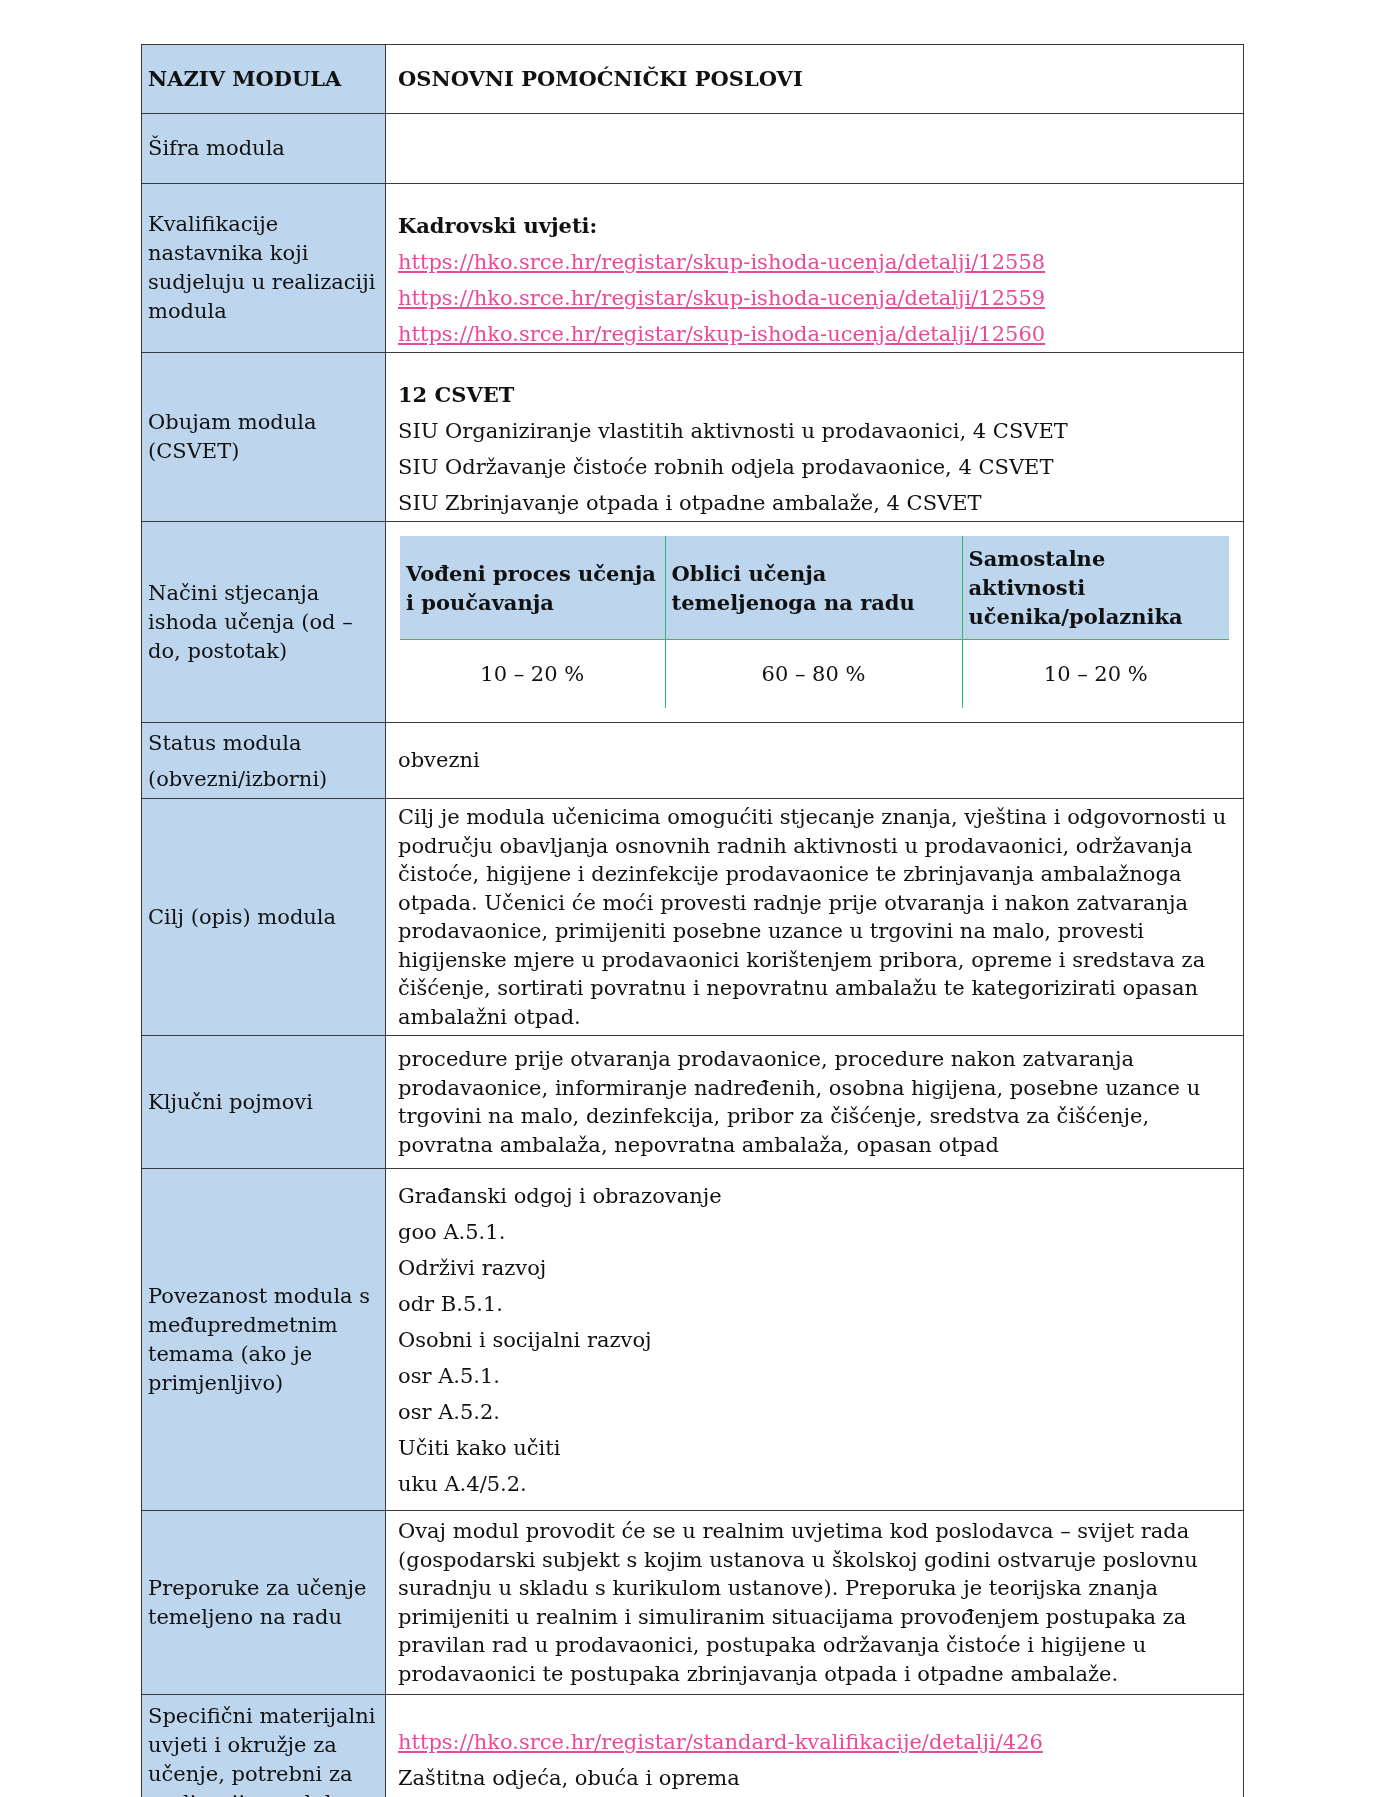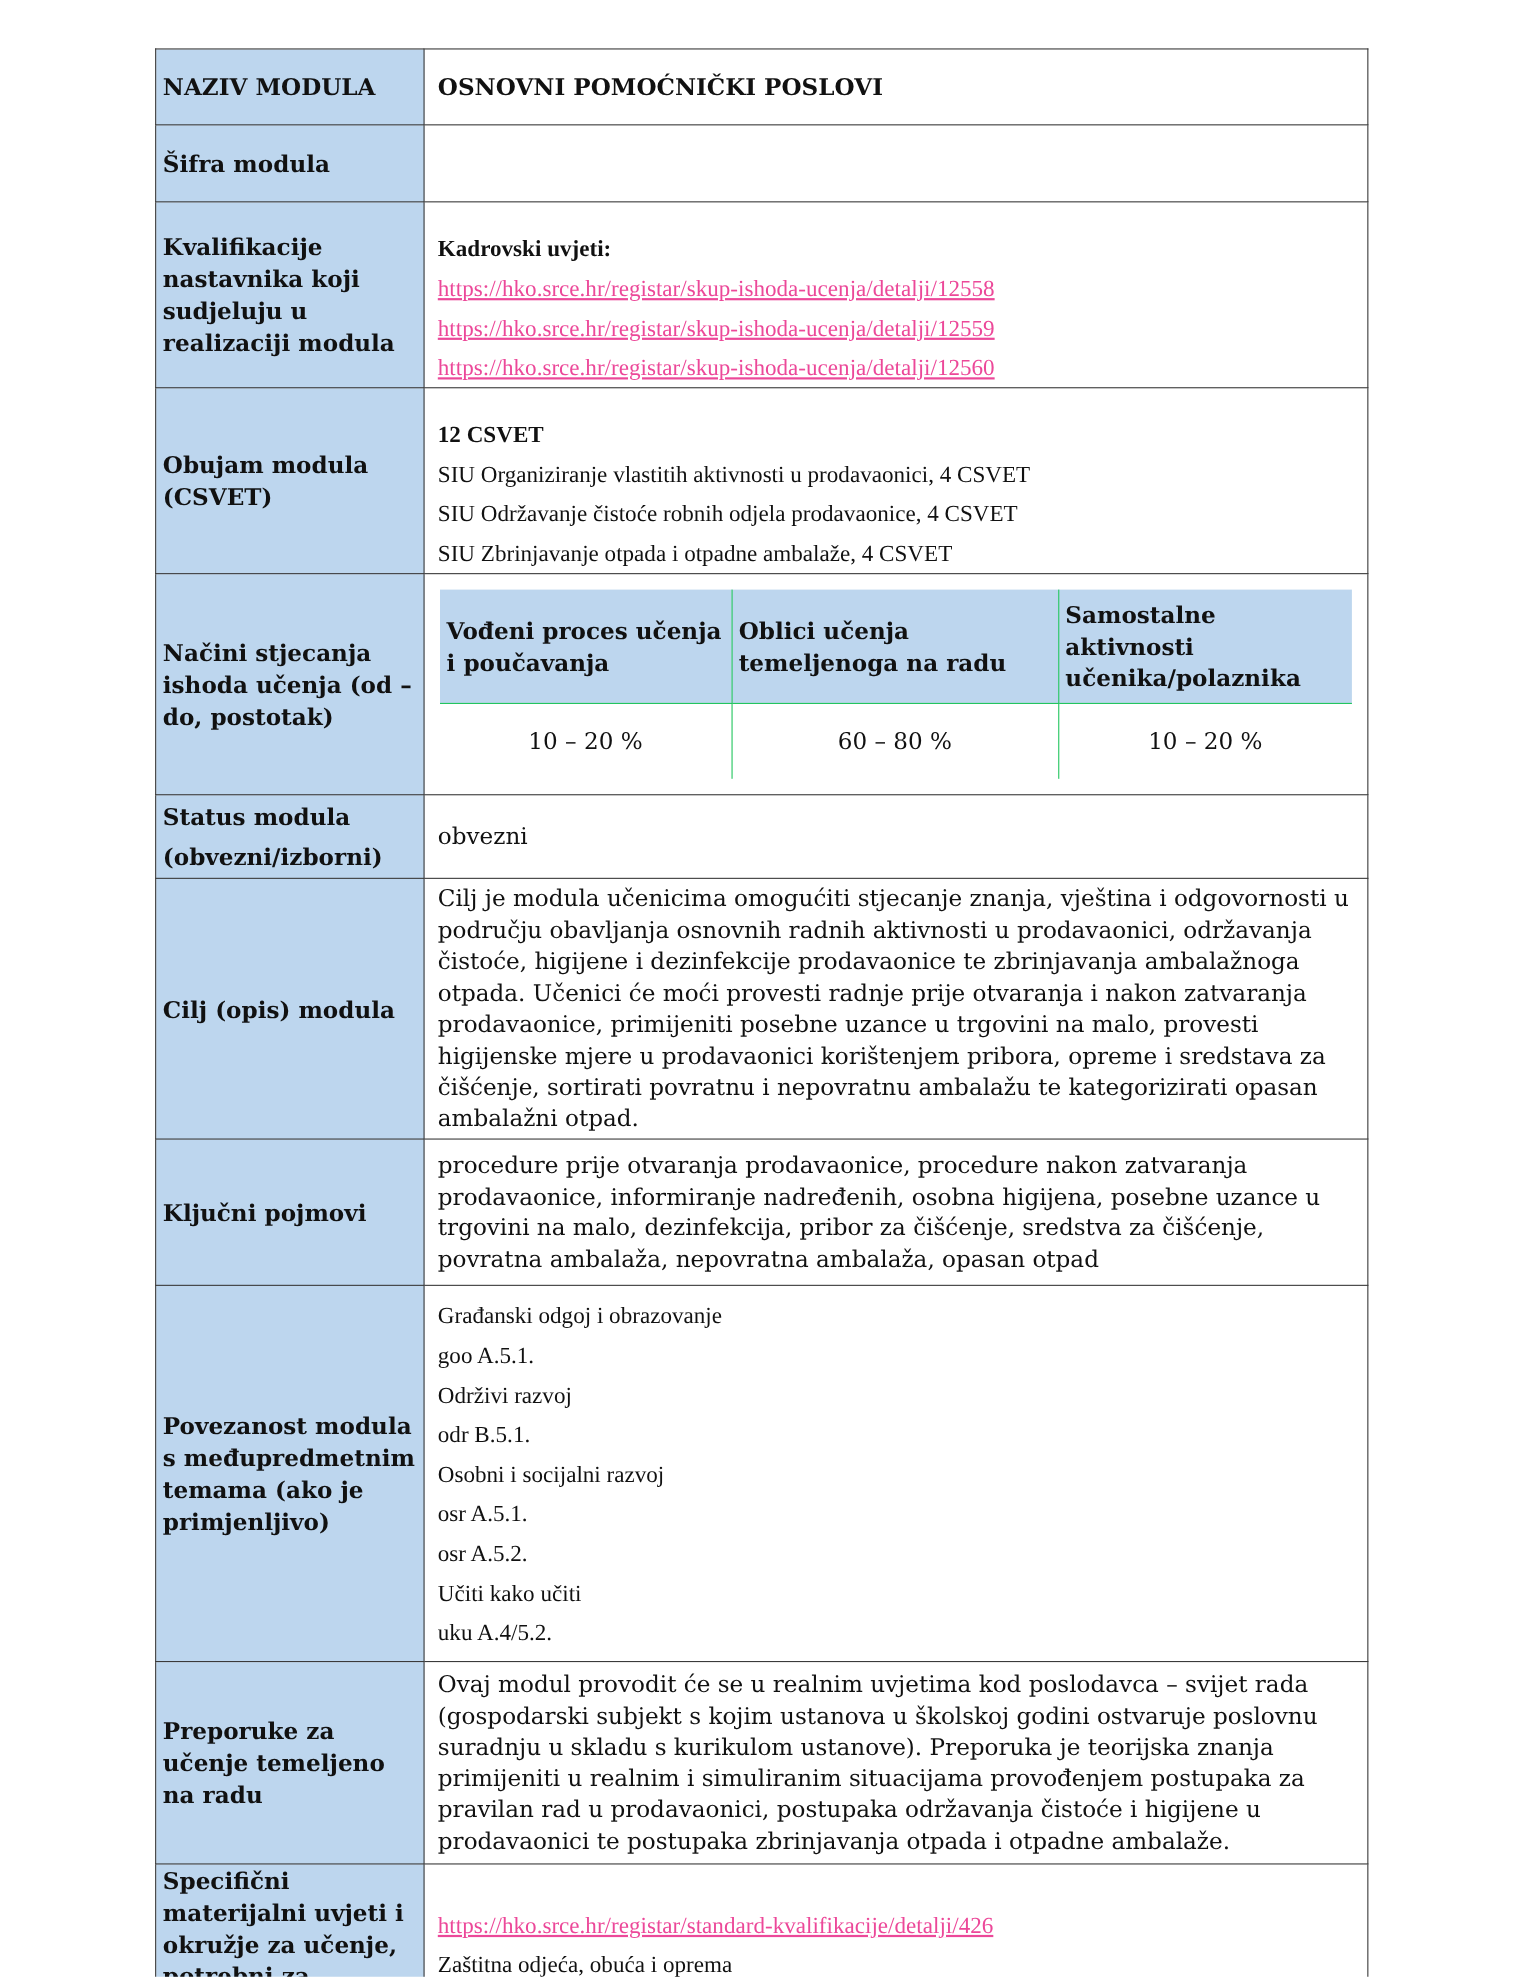--- a/index.html
+++ b/index.html
@@ -1,21 +1,21 @@
 <!DOCTYPE html>
 <html><head>
 <meta charset="utf-8">
 <style>
   html, body { margin:0; padding:0; background:#ffffff; }
   body { width:1386px; height:1797px; position:relative; font-family:"DejaVu Serif", "Liberation Serif", serif; color:#111; }
   table.doc { position:absolute; left:141px; top:44px; width:1103px; border-collapse:collapse; table-layout:fixed; }
   table.doc > tbody > tr > td { border:1.5px solid #3a3a3a; vertical-align:middle; padding:0; }
-  td.lbl { background:#bdd6ee; width:244px; font-weight:bold; font-size:21px; line-height:29px; padding:0 6px !important; box-sizing:border-box; }
+  td.lbl { background:#bdd6ee; width:244px; font-weight:normal; font-size:21px; line-height:29px; padding:0 6px !important; box-sizing:border-box; }
   td.val { background:#fff; font-size:21px; line-height:29px; padding:0 12px !important; box-sizing:border-box; }
-  .line { display:block; line-height:36px;font-family:Liberation Serif, serif; }
+  .line { display:block; line-height:36px; }
   .bold { font-weight:bold;margin-top:24px; }
   a.lnk { color:#ec4899; text-decoration:underline; }
   .para { line-height:28.5px; padding:4px 0; }
   table.inner { width:100%; border-collapse:collapse; table-layout:fixed; }
   table.inner td { border:1px solid #22c55e; }
   table.inner tr:first-child td { border-top:none; }
   table.inner tr:last-child td { border-bottom:none; }
   table.inner td:first-child { border-left:none; }
   table.inner td:last-child { border-right:none; }
   .ih { background:#bdd6ee; font-weight:bold; font-size:21px; line-height:29px; padding:8px 6px; height:58px; vertical-align:middle; }

